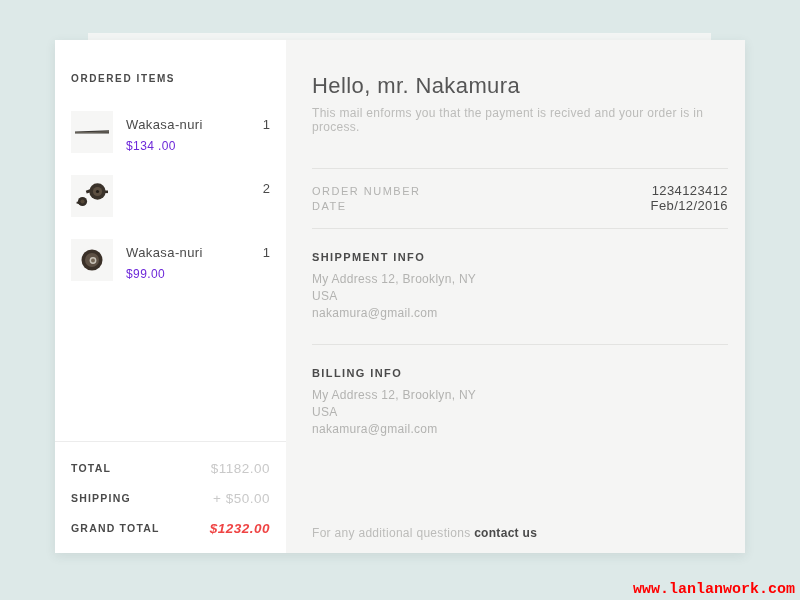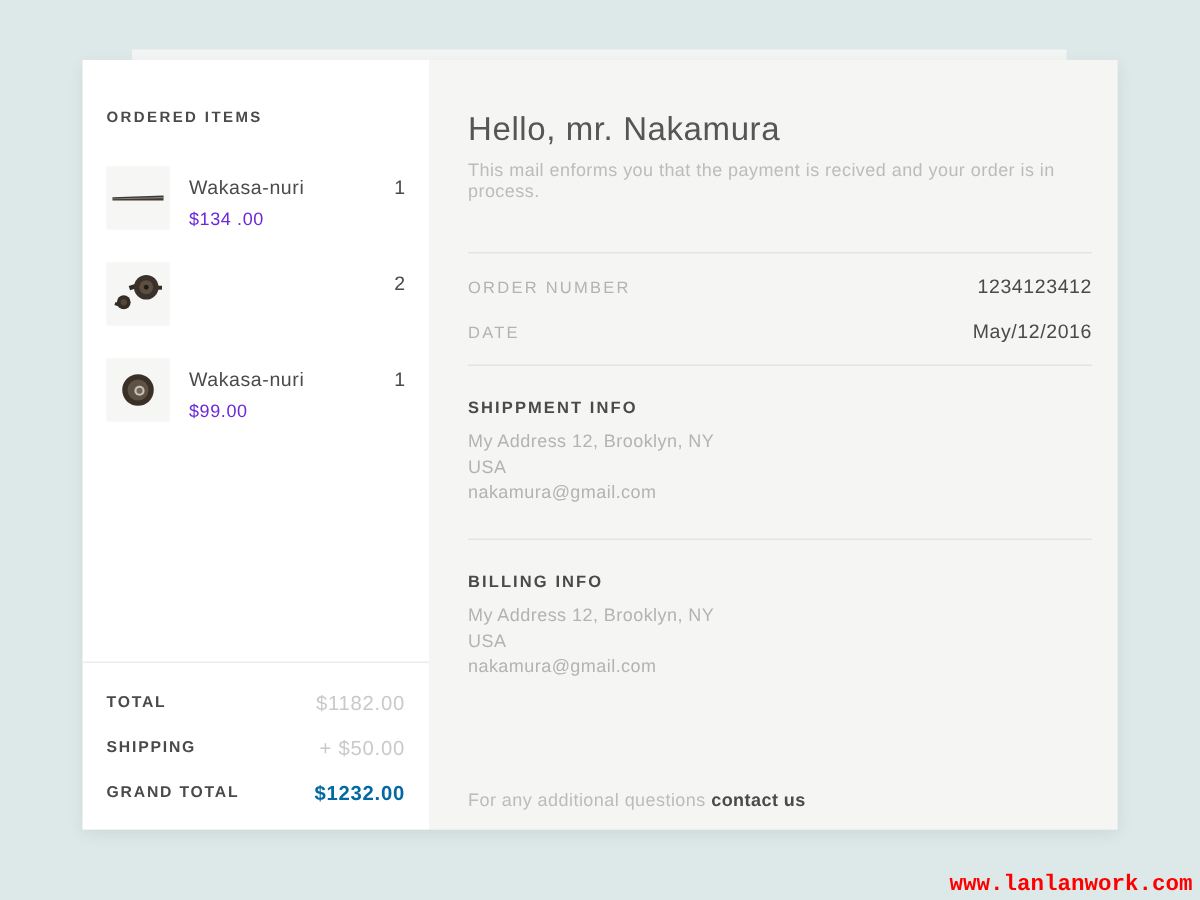--- a/index.html
+++ b/index.html
@@ -92,22 +92,23 @@
     font-weight: bold;
     letter-spacing: 1.2px;
     color: #4a4a4a;
   }
   .total-value {
     font-size: 13.5px;
     color: #c9c9c9;
     letter-spacing: 0.5px;
   }
   .total-value.gold {
-    color: #0369a1;
-    font-weight: bold;
+    color: #ef4444;
+    font-weight: bold;
+    font-style: italic;
   }
 
   
   .right-panel {
     position: relative;
     flex: 1;
     background: #f5f5f4;
     padding: 0 17px 0 26px;
   }
   .greeting {
@@ -128,21 +129,20 @@
     border-top: 1px solid #e3e3e1;
     height: 0;
   }
   .divider.d1 { margin-top: 34px; }
   .divider.d2 { margin-top: 15px; }
   .divider.d3 { margin-top: 22px; }
   .meta-row {
     display: flex;
     justify-content: space-between;
     align-items: baseline;
-    margin-top: 15px;
   }
   .meta-row.first { margin-top: 14px; }
   .meta-label {
     font-size: 11px;
     letter-spacing: 1.5px;
     color: #b3b3b1;
   }
   .meta-value {
     font-size: 13px;
     color: #4a4a4a;
@@ -268,21 +268,21 @@
     <div class="subtitle">This mail enforms you that the payment is recived and your order is in process.</div>
 
     <hr class="divider d1">
 
     <div class="meta-row first">
       <span class="meta-label">ORDER NUMBER</span>
       <span class="meta-value">1234123412</span>
     </div>
     <div class="meta-row">
       <span class="meta-label">DATE</span>
-      <span class="meta-value">May/12/2016</span>
+      <span class="meta-value">Feb/12/2016</span>
     </div>
 
     <hr class="divider d2">
 
     <div class="section-title">SHIPPMENT INFO</div>
     <div class="address">
       <div class="address-line">My Address 12, Brooklyn, NY</div>
       <div class="address-line">USA</div>
       <div class="address-line">nakamura@gmail.com</div>
     </div>

